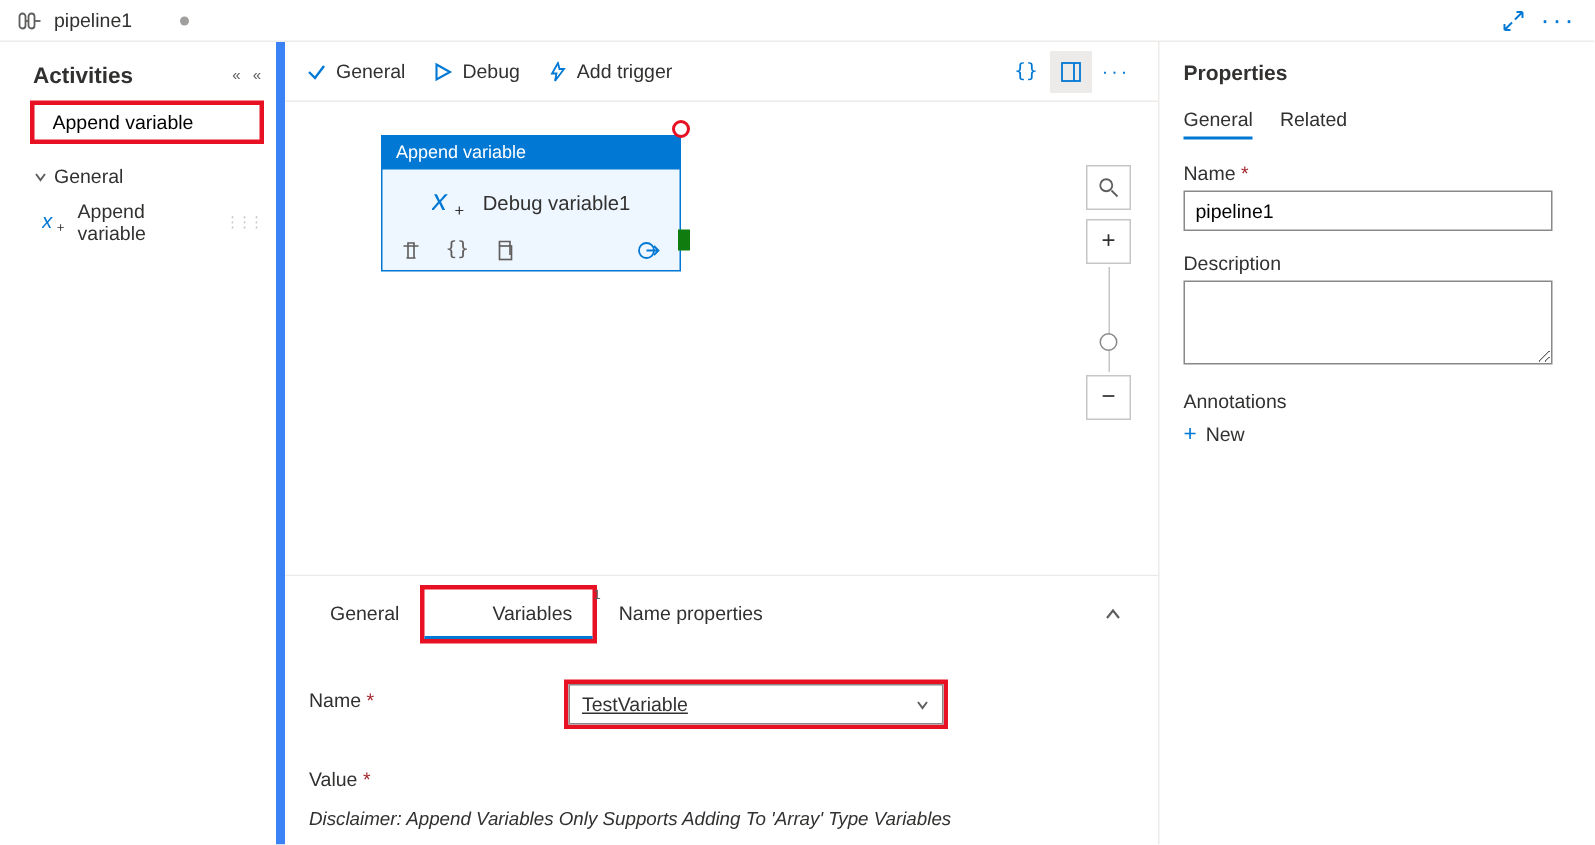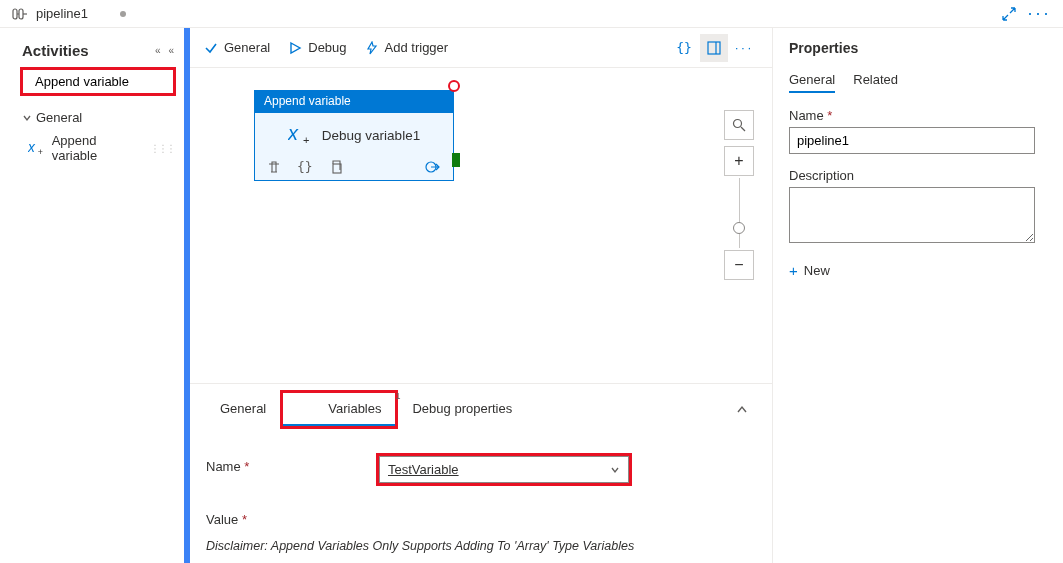--- a/index.html
+++ b/index.html
@@ -233,21 +233,21 @@
       </div>
     </div>
 
     <div class="bottom-panel">
       <div class="tabs-row">
         <div class="tab">General</div>
         <div class="tabs-variables-wrap">
           <div class="tab active" style="position:relative;">Variables</div>
           <span class="tab-badge">1</span>
         </div>
-        <div class="tab">Debug properties</div>
+        <div class="tab">Name properties</div>
         <span class="collapse-icon">
           <svg width="12" height="12" viewBox="0 0 12 12">
               <path d="M2 8 L6 3 L10 8" fill="none" stroke="#605e5c" stroke-width="1.4"></path>
             </svg>
         </span>
       </div>
 
       <div class="form-row" style="margin-top:24px;">
         <div class="form-label">
           <span>Name</span> <span class="req">*</span>
@@ -277,18 +277,19 @@
     <div class="prop-tabs">
       <div class="prop-tab active">General</div>
       <div class="prop-tab">Related</div>
     </div>
     <label class="prop-label">
       <span>Name</span> <span class="req">*</span>
     </label>
     <input class="prop-input" value="pipeline1" style="">
     <label class="prop-label">Description</label>
     <textarea class="prop-textarea" style=""></textarea>
+    <label class="prop-label">Annotations</label>
     <div class="new-annotation">
       <span class="plus-blue">+</span>
       <span>New</span>
     </div>
   </div>
 </div>
 
 </body></html>

